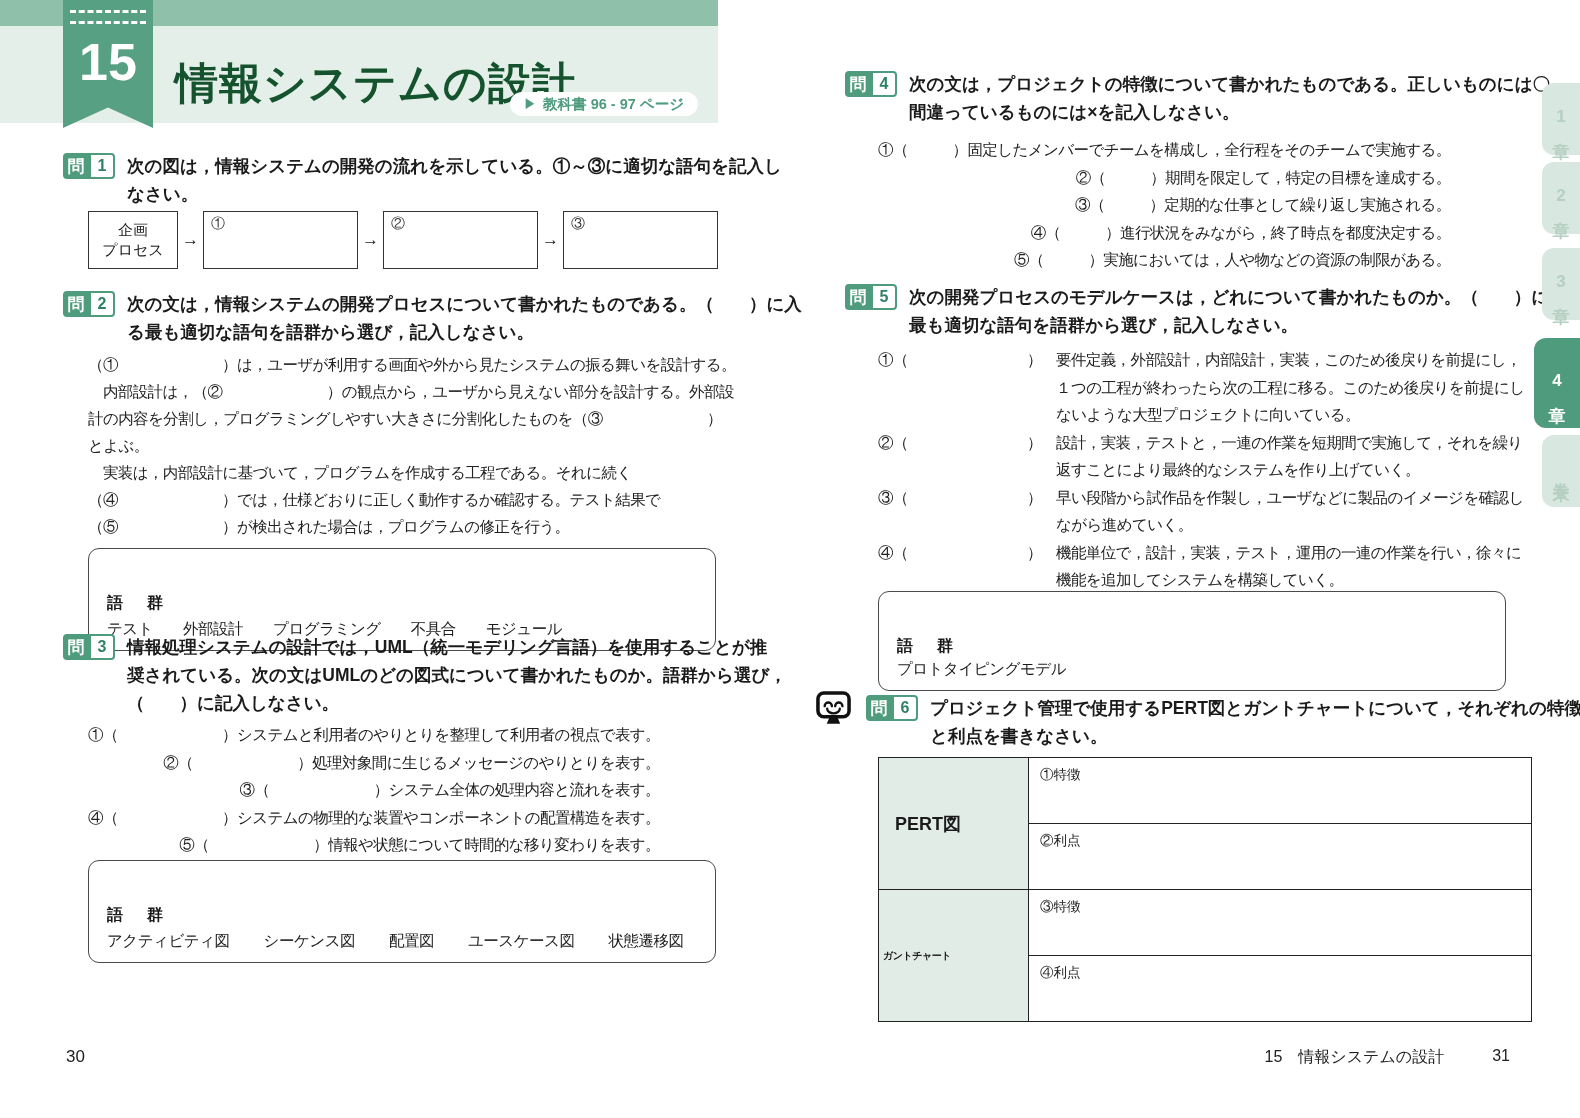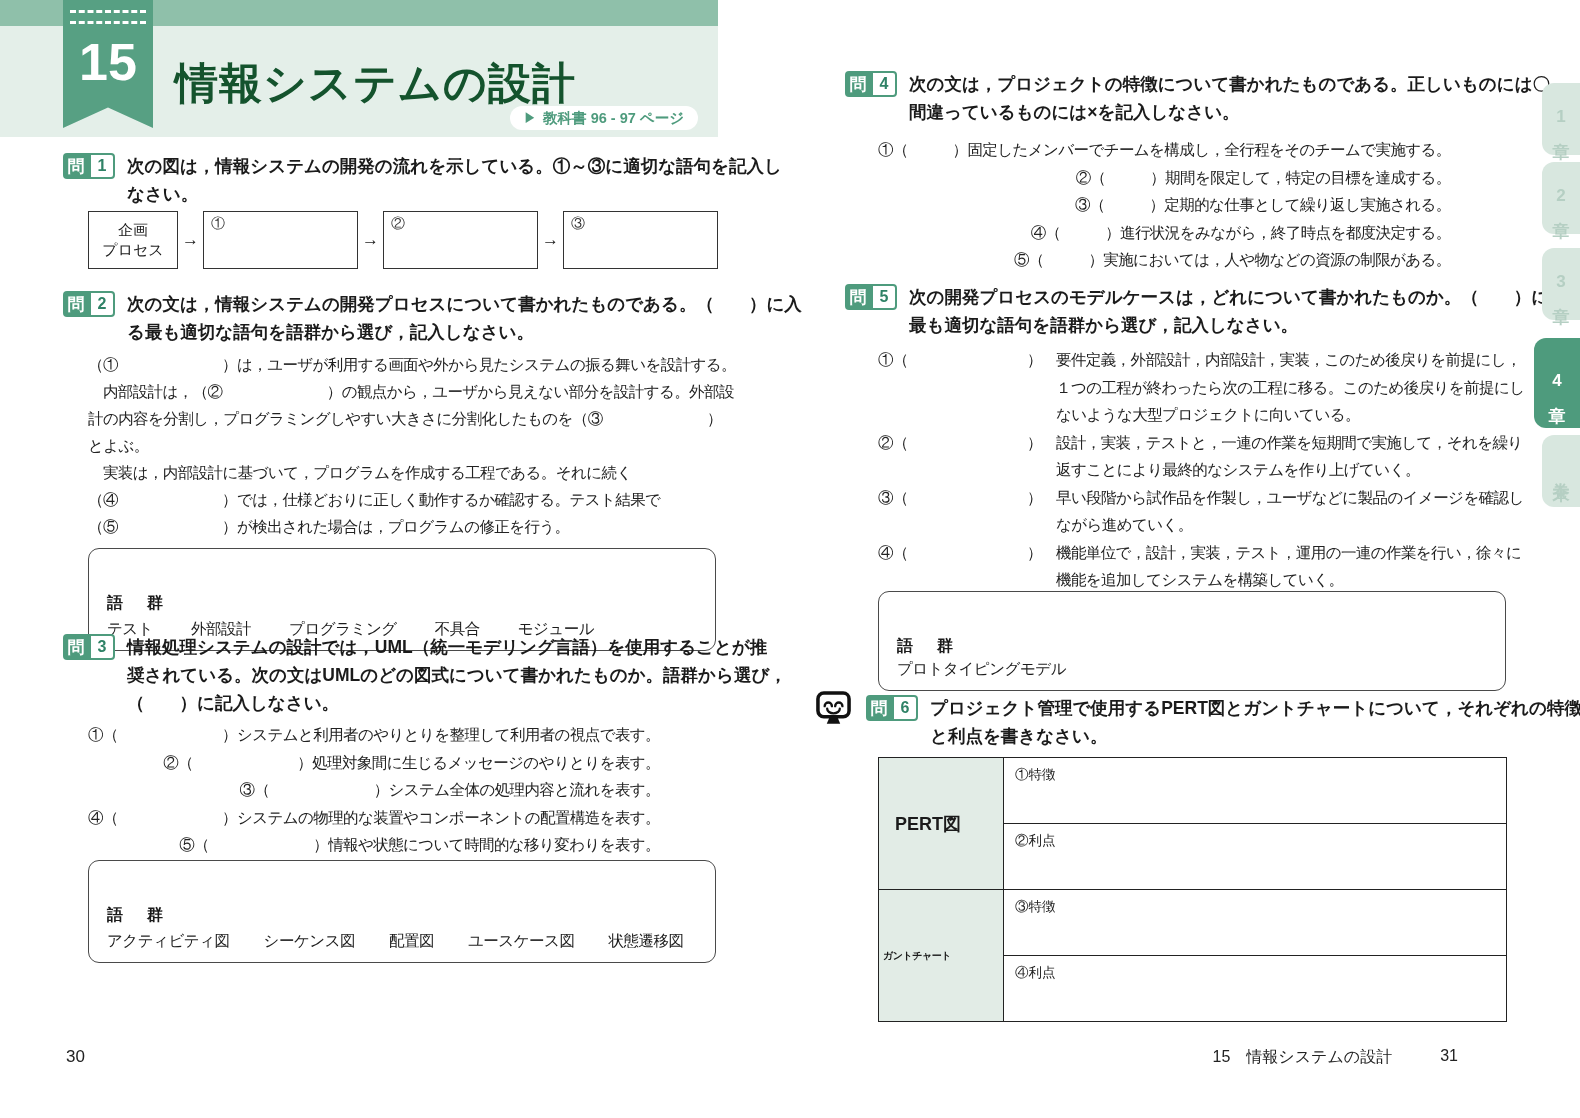--- a/index.html
+++ b/index.html
@@ -1,20 +1,20 @@
 <!DOCTYPE html>
 <html lang="ja"><head>
 <meta charset="utf-8">
 <style>
   html,body{margin:0;padding:0;background:#fff;}
   .page{position:relative;width:1580px;height:1118px;background:#fff;overflow:hidden;
         font-family:"Liberation Sans",sans-serif;color:#1b1b1b;}
 
   
-  .unit-header{position:absolute;left:0;top:0;width:718px;height:137px;background:#e4efe9;}
+  .unit-header{position:absolute;left:0;top:0;width:718px;height:123px;background:#e4efe9;}
   .strip{position:absolute;left:0;top:0;width:100%;height:26px;background:#8fc0aa;}
   .ribbon{position:absolute;left:63px;top:0;width:90px;height:128px;background:#57a083;
           clip-path:polygon(0 0,100% 0,100% 100%,50% 84%,0 100%);}
   .ribbon .dash{position:absolute;left:7px;right:7px;border-top:3px dashed #fff;}
   .dash.d1{top:10px}.dash.d2{top:21px}
   .ribbon-num{margin-top:36px;text-align:center;font-size:52px;font-weight:700;color:#fff;line-height:1;}
   .unit-title{position:absolute;left:162px;top:42px;margin:13px;font-size:43px;font-weight:900;
               letter-spacing:1px;color:#14532d;white-space:nowrap;}
   .textbook-pill{position:absolute;right:20px;bottom:7px;height:24px;background:#fff;border-radius:13px;
                  display:flex;align-items:center;gap:7px;padding:0 14px;color:#4e9b7d;
@@ -46,48 +46,48 @@
               font-size:15px;line-height:1.35;}
   .fbox.blank{width:155px;}
   .fnum{position:absolute;top:3px;left:7px;font-size:14px;color:#333;
         font-family:"Liberation Serif","DejaVu Serif",serif;}
   .farrow{width:25px;text-align:center;font-size:17px;color:#222;}
 
   
   .wordbank{position:absolute;border:1.4px solid #4a4a4a;border-radius:11px;background:#fff;
             box-sizing:border-box;padding:8px 18px 10px;}
   .wb-label{font-size:16px;font-weight:700;letter-spacing:4px;margin-top:36px;}
-  .wb-row{display:flex;gap:38px;margin-top:5px;font-family:"Liberation Serif","DejaVu Serif",serif;
+  .wb-row{display:flex;gap:30px;margin-top:5px;font-family:"Liberation Serif","DejaVu Serif",serif;
           font-size:15.5px;letter-spacing:-0.5px;white-space:nowrap;}
   .wb-row.second{margin-top:2px;}
 
   
   .q5items{position:absolute;}
   .q5item{display:flex;align-items:flex-start;}
   .q5head{flex:0 0 178px;white-space:nowrap;line-height:27.5px;}
   .q5lines .bline{line-height:27.5px;}
 
   
   .mascot{flex:0 0 auto;margin-top:-3px;margin-right:2px;}
   .anstable{position:absolute;border-collapse:collapse;table-layout:fixed;}
   .anstable td{border:1.6px solid #222;box-sizing:border-box;}
-  .anstable .th{width:125px;background:#e2ece6;font-weight:700;padding-left:16px;font-size:18px;margin-left:34px;}
+  .anstable .th{width:150px;background:#e2ece6;font-weight:700;padding-left:16px;font-size:18px;margin-left:34px;}
   .anstable .th2{font-size:10px;padding-left:4px;letter-spacing:-0.5px;}
   .anstable .cell{width:503px;height:66px;vertical-align:top;background:#fff;}
   .cl{display:inline-block;padding:7px 0 0 10px;font-size:13.5px;color:#222;font-weight:400;}
 
   
   .tab{position:absolute;right:0;width:38px;height:72px;background:#d8e7df;color:#b5cfc3;
        border-radius:12px 0 0 12px;display:flex;align-items:center;justify-content:center;
        writing-mode:vertical-rl;text-orientation:upright;font-size:17px;font-weight:700;letter-spacing:3px;}
   .tab.active{width:46px;height:90px;background:#4e9b7d;color:#fff;}
 
   
   .footer-l{position:absolute;left:66px;top:1047px;font-size:17px;color:#222;}
-  .footer-r{position:absolute;left:830px;top:1047px;width:628px;display:flex;justify-content:flex-end;
+  .footer-r{position:absolute;left:882px;top:1047px;width:628px;display:flex;justify-content:flex-end;
             gap:48px;font-size:16px;color:#222;white-space:nowrap;}
 </style>
 </head>
 <body>
 
 <div class="page">
 
   <header class="unit-header">
     <div class="strip"></div>
     <div class="ribbon">

